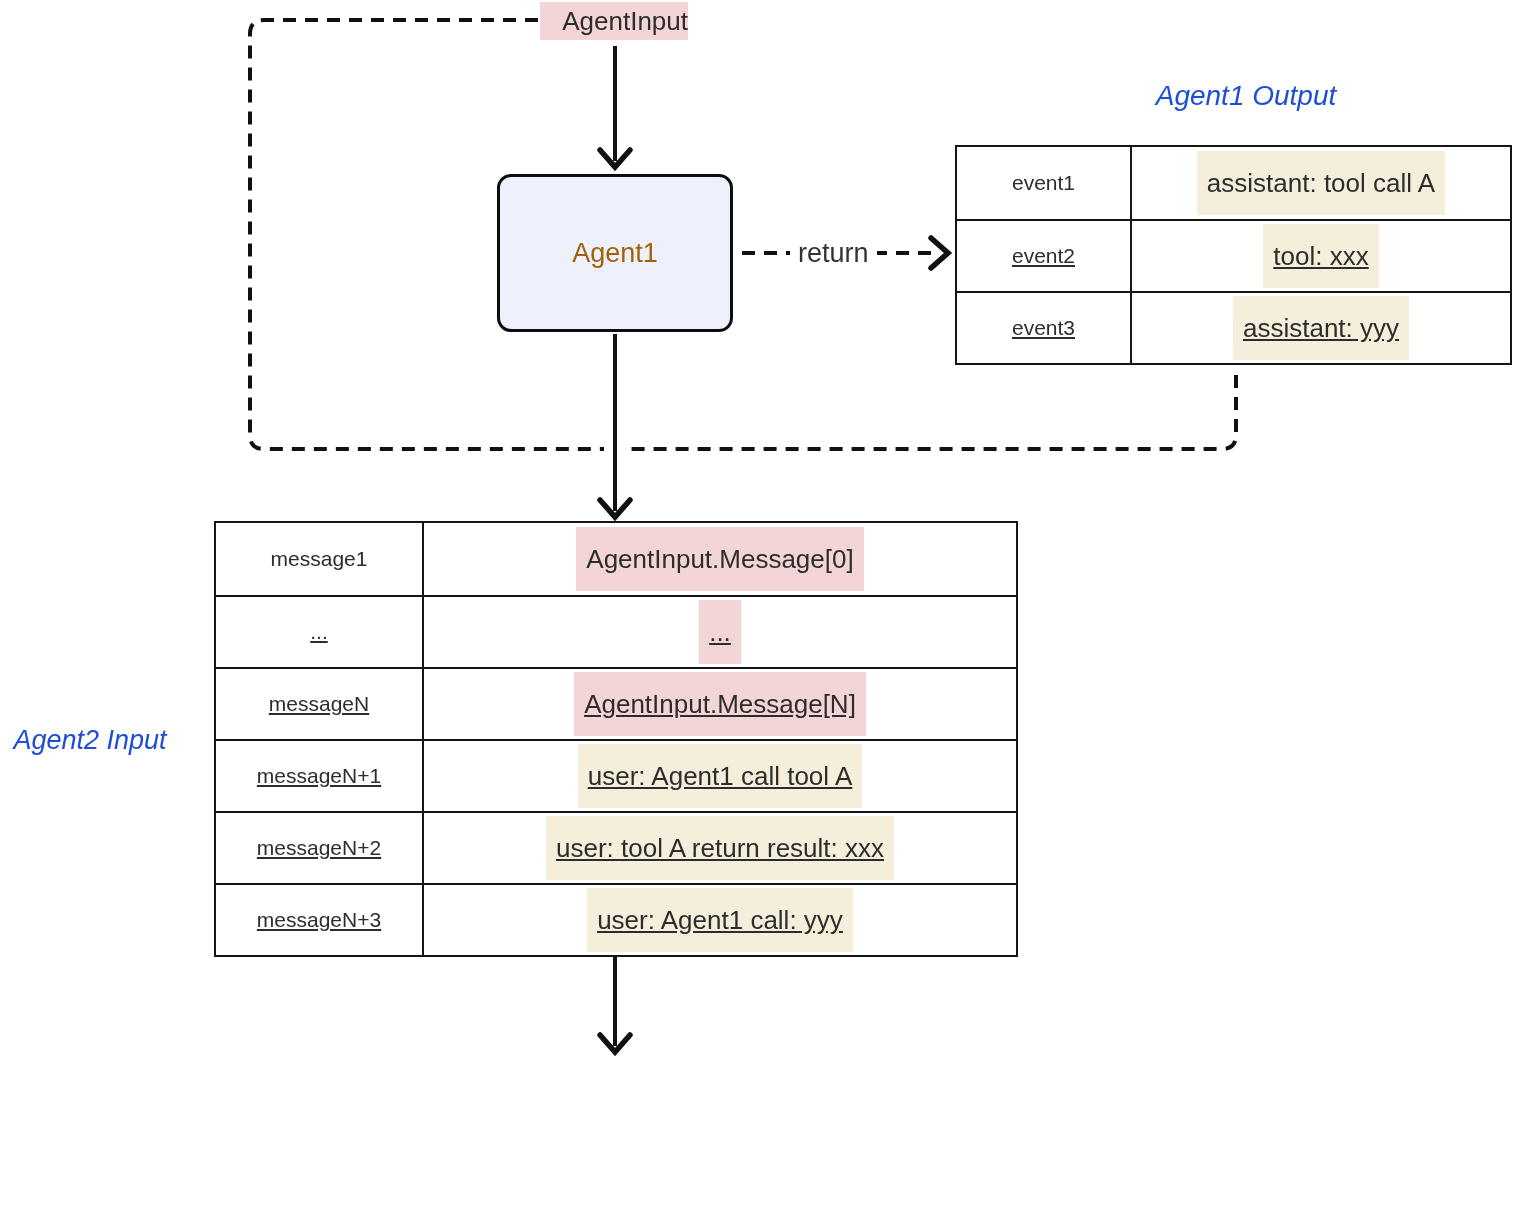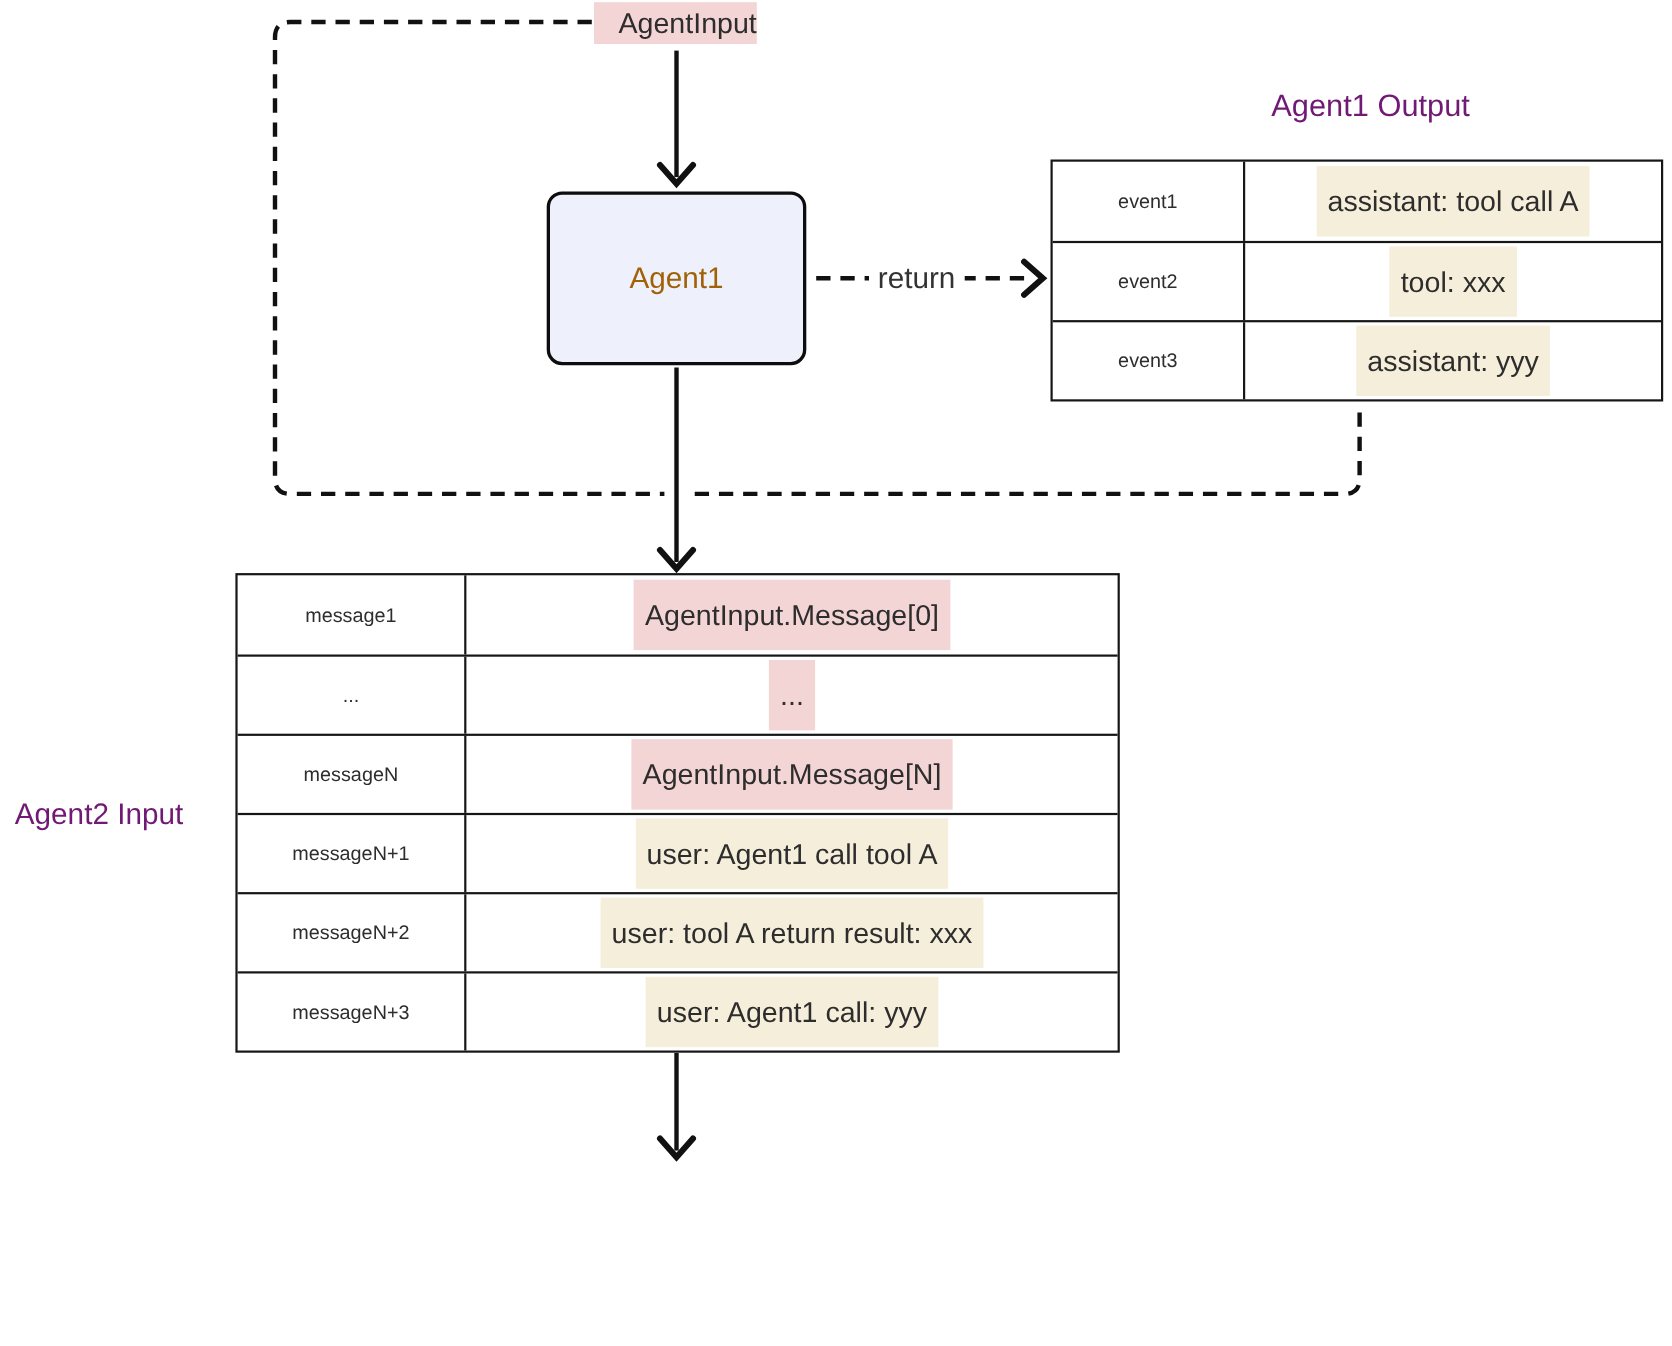--- a/index.html
+++ b/index.html
@@ -51,34 +51,35 @@
     color: #333333;
     padding: 0 8px;
   }
   .diagram-title {
     position: absolute;
     z-index: 2;
     display: flex;
     align-items: center;
     justify-content: center;
     font-size: 28px;
-    color: #701a75;
+    color: #1d4ed8;
+    font-style: italic;
   }
   .tbl {
     position: absolute;
     z-index: 2;
     background: #ffffff;
     border: 2.5px solid #161616;
   }
   .trow { display: grid; grid-template-columns: var(--c1) 1fr; height: 72px; }
-  .trow + .trow { border-top: 2.5px solid #161616; }
+  .trow + .trow { border-top: 2.5px solid #161616; text-decoration: underline; }
   .tkey {
     border-right: 2.5px solid #161616;
     display: flex; align-items: center; justify-content: center;
-    font-size: 18px;
+    font-size: 21px;
   }
   .tval { display: flex; align-items: center; justify-content: center; font-size: 26px; }
   .hl { padding: 16px 10px; line-height: 1.25; white-space: nowrap; }
   .hl.pink  { background: #f4d5d5; }
   .hl.cream { background: #f5eeda; }
   .tbl1 { --c1: 175px; }
   .tbl2 { --c1: 208px; }
 </style>
 </head>
 <body>

